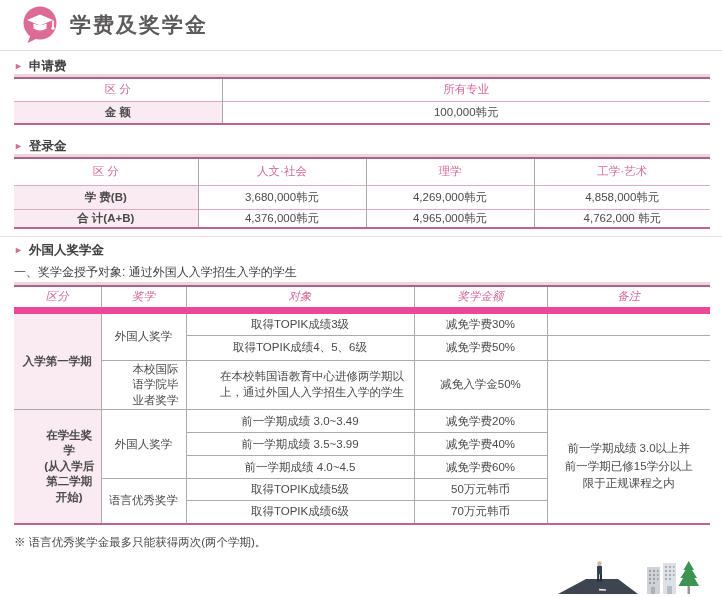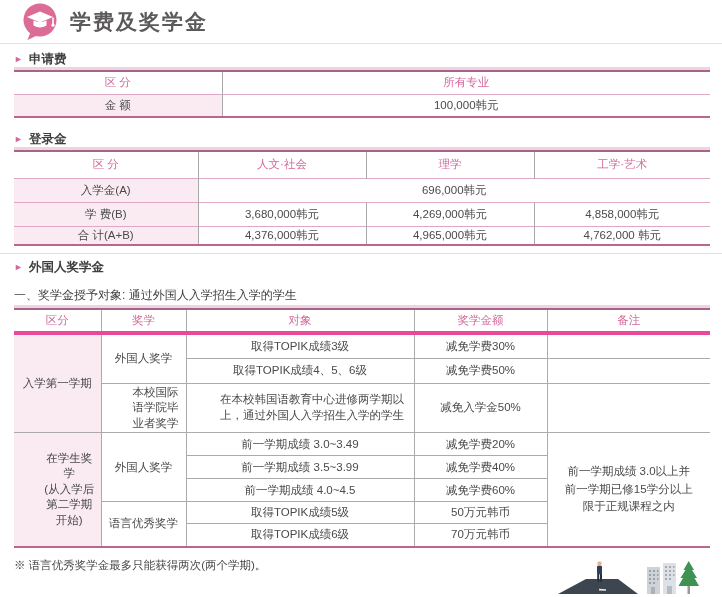--- a/index.html
+++ b/index.html
@@ -2,52 +2,52 @@
 <html><head>
 <meta charset="utf-8">
 <style>
   html,body{margin:0;padding:0;}
   body{
     width:722px;height:597px;overflow:hidden;position:relative;
     background:#fff;font-family:"Liberation Sans",sans-serif;color:#4a4a4a;
   }
   
   .page-header{
-    height:44px;border-bottom:1px solid #f3d9e4;
+    height:51px;border-bottom:1px solid #f3d9e4;
     display:flex;align-items:center;gap:10px;padding-left:20px;box-sizing:border-box;
   }
   .page-header .hicon{width:40px;height:42px;flex:0 0 auto;}
   .page-title{font-size:21px;font-weight:bold;color:#5c5a5a;letter-spacing:2px;}
   
   .section-label{
     display:flex;align-items:center;gap:6px;margin:8px 0 3px 14px;
     font-size:12.5px;font-weight:600;color:#3f3f3f;height:15px;
   }
   .arrow{color:#d4679b;font-size:9px;line-height:1;}
   
   .tablewrap{
     margin-left:14px;width:696px;box-sizing:border-box;
     border-top:2px solid #a7648a;border-bottom:2px solid #bb6590;
     box-shadow:0 -3px 0 #f0d3e1;
   }
   table{border-collapse:collapse;table-layout:fixed;width:696px;border-style:hidden;}
   th,td{text-align:center;vertical-align:middle;font-weight:normal;
         font-size:11.5px;color:#4a4a4a;padding:1px 4px;box-sizing:border-box;}
   th{color:#d3699c;}
-  .pinkcell{background:#f9ebf1;}
+  .pinkcell{background:#f9ebf1;font-weight:bold;}
   
   .t12 td,.t12 th{border-top:1px solid #dfa8c4;border-left:1px solid #a9a9a9;}
   
   .t3 td,.t3 th{border:1px solid #ababab;}
-  .t3 th{border-bottom:4px solid #ec4899;}
+  .t3 th{border-bottom:7px solid #ec4899;font-style:italic;}
   .pre{white-space:pre-line;line-height:1.35;padding-left:28px;}
   .remark-line{display:block;line-height:1.5;}
   
   .page-divider{border:none;border-top:1px solid #f3d9e4;margin:7px 0 0 0;width:722px;}
-  .notes{margin:11px 0 0 14px;font-size:12px;line-height:18px;color:#3f3f3f;}
+  .notes{margin:5px 0 0 14px;font-size:12px;line-height:18px;color:#3f3f3f;}
   .footnotes{margin:9px 0 0 14px;font-size:11.5px;line-height:17px;color:#4a4a4a;}
   .illustration{position:absolute;right:12px;bottom:0;width:170px;height:39px;}
 </style>
 </head>
 <body>
 
 <div class="page-header">
   <svg class="hicon" viewBox="0 0 40 42">
     <circle cx="20" cy="19" r="16.5" fill="#dc6b95"></circle>
     <path d="M11 30 L17 34.5 L7.5 39 Z" fill="#dc6b95"></path>
@@ -93,24 +93,20 @@
         <col style="width:168px">
         <col style="width:168px">
         <col style="width:176px">
       </colgroup>
     <tbody>
         <tr style="height:26px">
       <th>区 分</th>
       <th>人文·社会</th>
       <th>理学</th>
       <th>工学·艺术</th>
-    </tr>
-    <tr style="height:24px">
-      <td class="pinkcell">入学金(A)</td>
-      <td colspan="3">696,000韩元</td>
     </tr>
     <tr style="height:24px">
       <td class="pinkcell">学  费(B)</td>
       <td>3,680,000韩元</td>
       <td>4,269,000韩元</td>
       <td>4,858,000韩元</td>
     </tr>
     <tr style="height:18px">
       <td class="pinkcell">合 计(A+B)</td>
       <td>4,376,000韩元</td>

